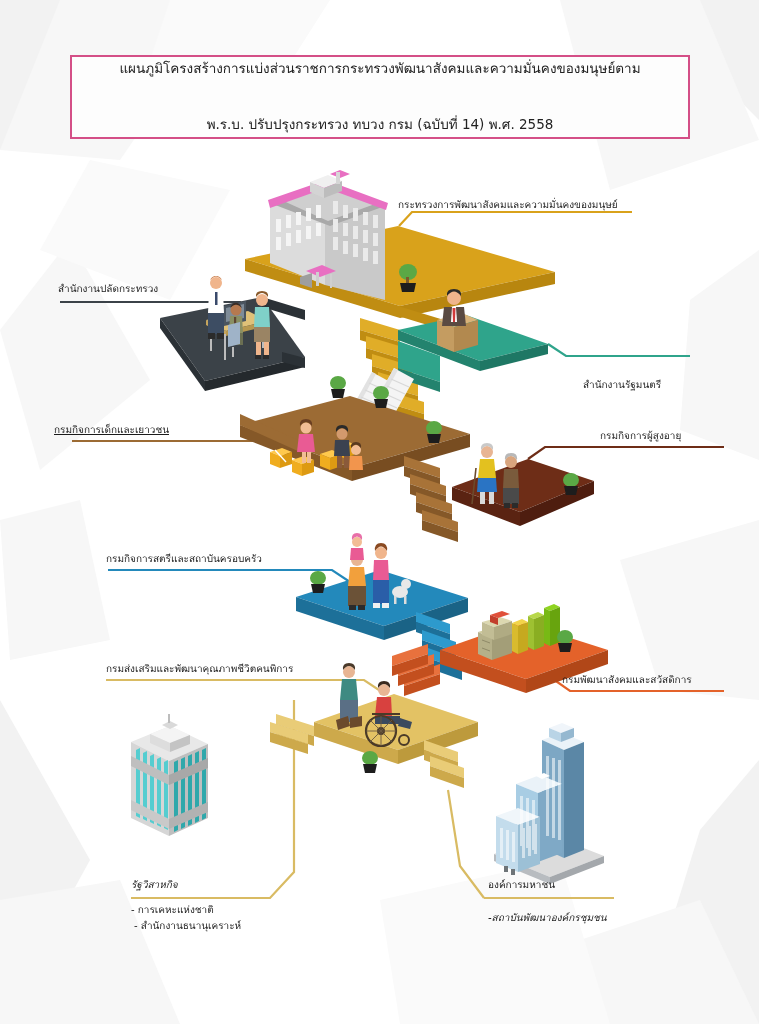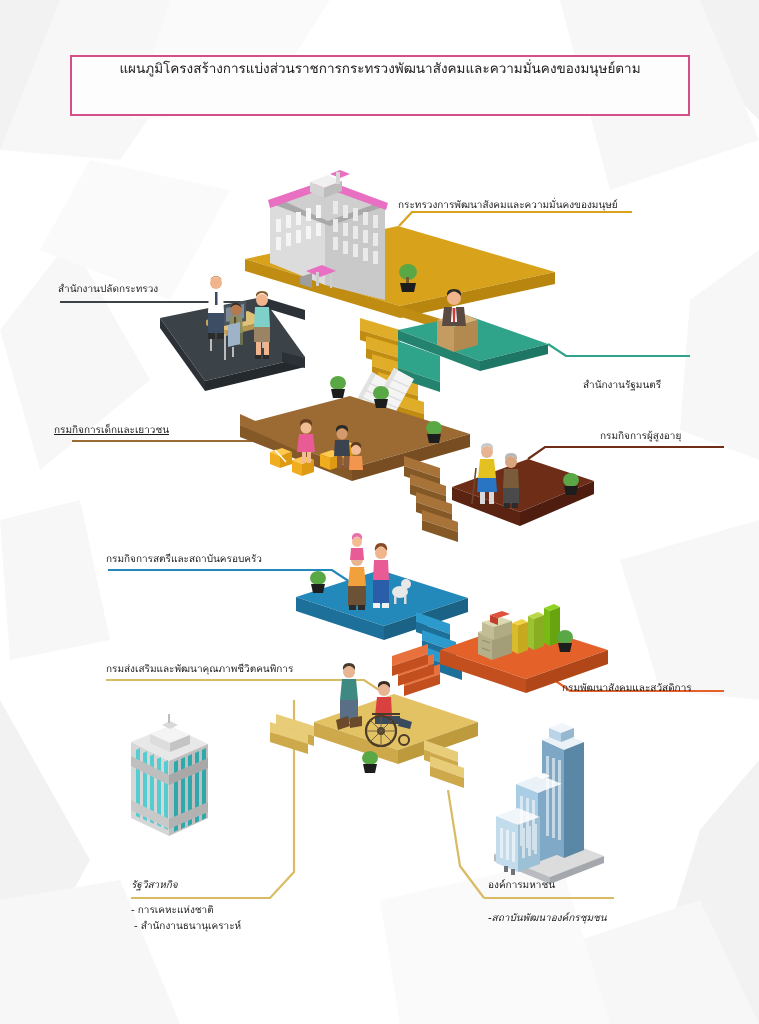--- a/index.html
+++ b/index.html
@@ -10,21 +10,21 @@
     background:#ffffff;
     overflow:hidden;
     position:relative;
   }
 
   
   #bg-deco{position:absolute;inset:0;width:759px;height:1024px;z-index:0;}
 
   
   .title-box{
-    position:absolute;left:70px;top:55px;width:620px;height:61px;
+    position:absolute;left:70px;top:55px;width:620px;height:84px;
     border:2px solid #d44f87;
     background:#fdfdfd;
     box-sizing:border-box;
     display:flex;flex-direction:column;
     align-items:center;justify-content:space-between;
     z-index:6;
   }
   .title-line{
     font-size:13.5px;color:#222;line-height:1.75;white-space:nowrap;
   }
@@ -62,20 +62,21 @@
   </g>
   <g fill="#fafafa">
     <polygon points="170,0 330,0 260,110 130,120"></polygon>
     <polygon points="380,900 560,860 610,1024 400,1024"></polygon>
     <polygon points="90,160 230,190 170,300 40,250"></polygon>
   </g>
 </svg>
 
 <div class="title-box">
   <div class="title-line">แผนภูมิโครงสร้างการแบ่งส่วนราชการกระทรวงพัฒนาสังคมและความมั่นคงของมนุษย์ตาม</div>
+  <div class="title-line">พ.ร.บ. ปรับปรุงกระทรวง ทบวง กรม (ฉบับที่ 14) พ.ศ. 2558</div>
 </div>
 
 <svg id="scene" viewBox="0 0 759 1024">
 
   <g fill="none" stroke-width="2.2">
     <path d="M399,226 L412,212 L632,212" stroke="#d9a21b"></path>
     <path d="M60,302 L240,302 L262,318" stroke="#3b4248"></path>
     <path d="M690,356 L566,356 L548,344" stroke="#2fa48b"></path>
     <path d="M72,441 L284,441 L300,452" stroke="#9c6b34"></path>
     <path d="M724,447 L545,447 L528,459" stroke="#6e2d17"></path>
@@ -580,20 +581,20 @@
 
 </svg>
 
 <div class="lbl" style="left:398px;top:198px;">กระทรวงการพัฒนาสังคมและความมั่นคงของมนุษย์</div>
 <div class="lbl" style="left:58px;top:282px;">สำนักงานปลัดกระทรวง</div>
 <div class="lbl" style="left:583px;top:338px;margin-top:40px;">สำนักงานรัฐมนตรี</div>
 <div class="lbl" style="left:54px;top:423px;text-decoration:underline;">กรมกิจการเด็กและเยาวชน</div>
 <div class="lbl" style="left:600px;top:429px;">กรมกิจการผู้สูงอายุ</div>
 <div class="lbl" style="left:106px;top:552px;">กรมกิจการสตรีและสถาบันครอบครัว</div>
 <div class="lbl" style="left:106px;top:662px;">กรมส่งเสริมและพัฒนาคุณภาพชีวิตคนพิการ</div>
-<div class="lbl" style="left:562px;top:673px;margin-top:8px;">กรมพัฒนาสังคมและสวัสดิการ</div>
+<div class="lbl" style="left:562px;top:673px;">กรมพัฒนาสังคมและสวัสดิการ</div>
 
 <div class="lbl" style="left:131px;top:878px;font-style:italic;">รัฐวิสาหกิจ</div>
 <div class="sub" style="position:absolute;left:131px;top:902px;z-index:8;">- การเคหะแห่งชาติ</div>
 <div class="sub" style="position:absolute;left:134px;top:918px;z-index:8;">- สำนักงานธนานุเคราะห์</div>
 
 <div class="lbl" style="left:488px;top:878px;">องค์การมหาชน</div>
 <div class="sub" style="position:absolute;left:488px;top:910px;z-index:8;font-style:italic;">-สถาบันพัฒนาองค์กรชุมชน</div>
 
 </body></html>

